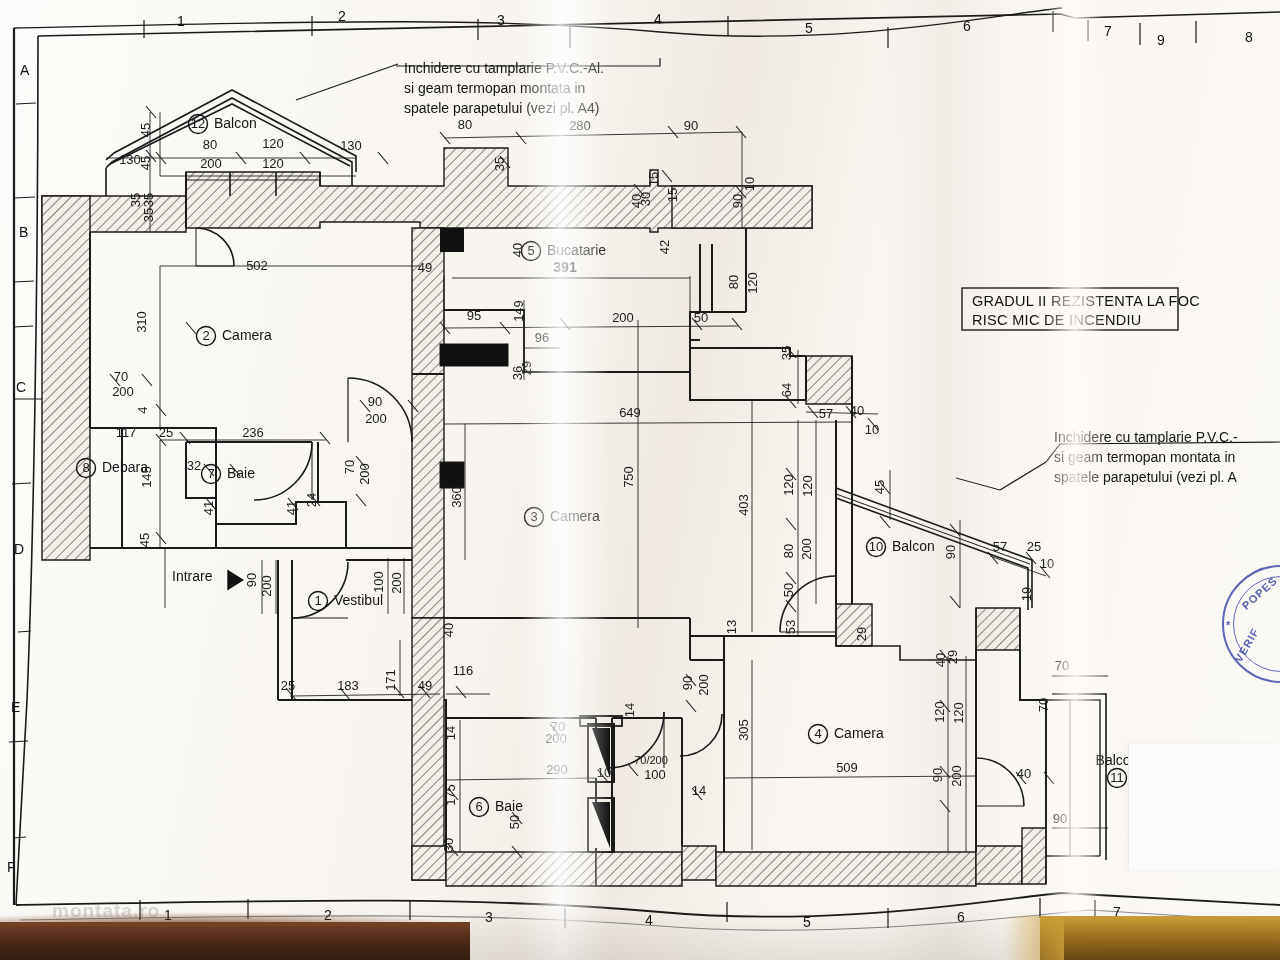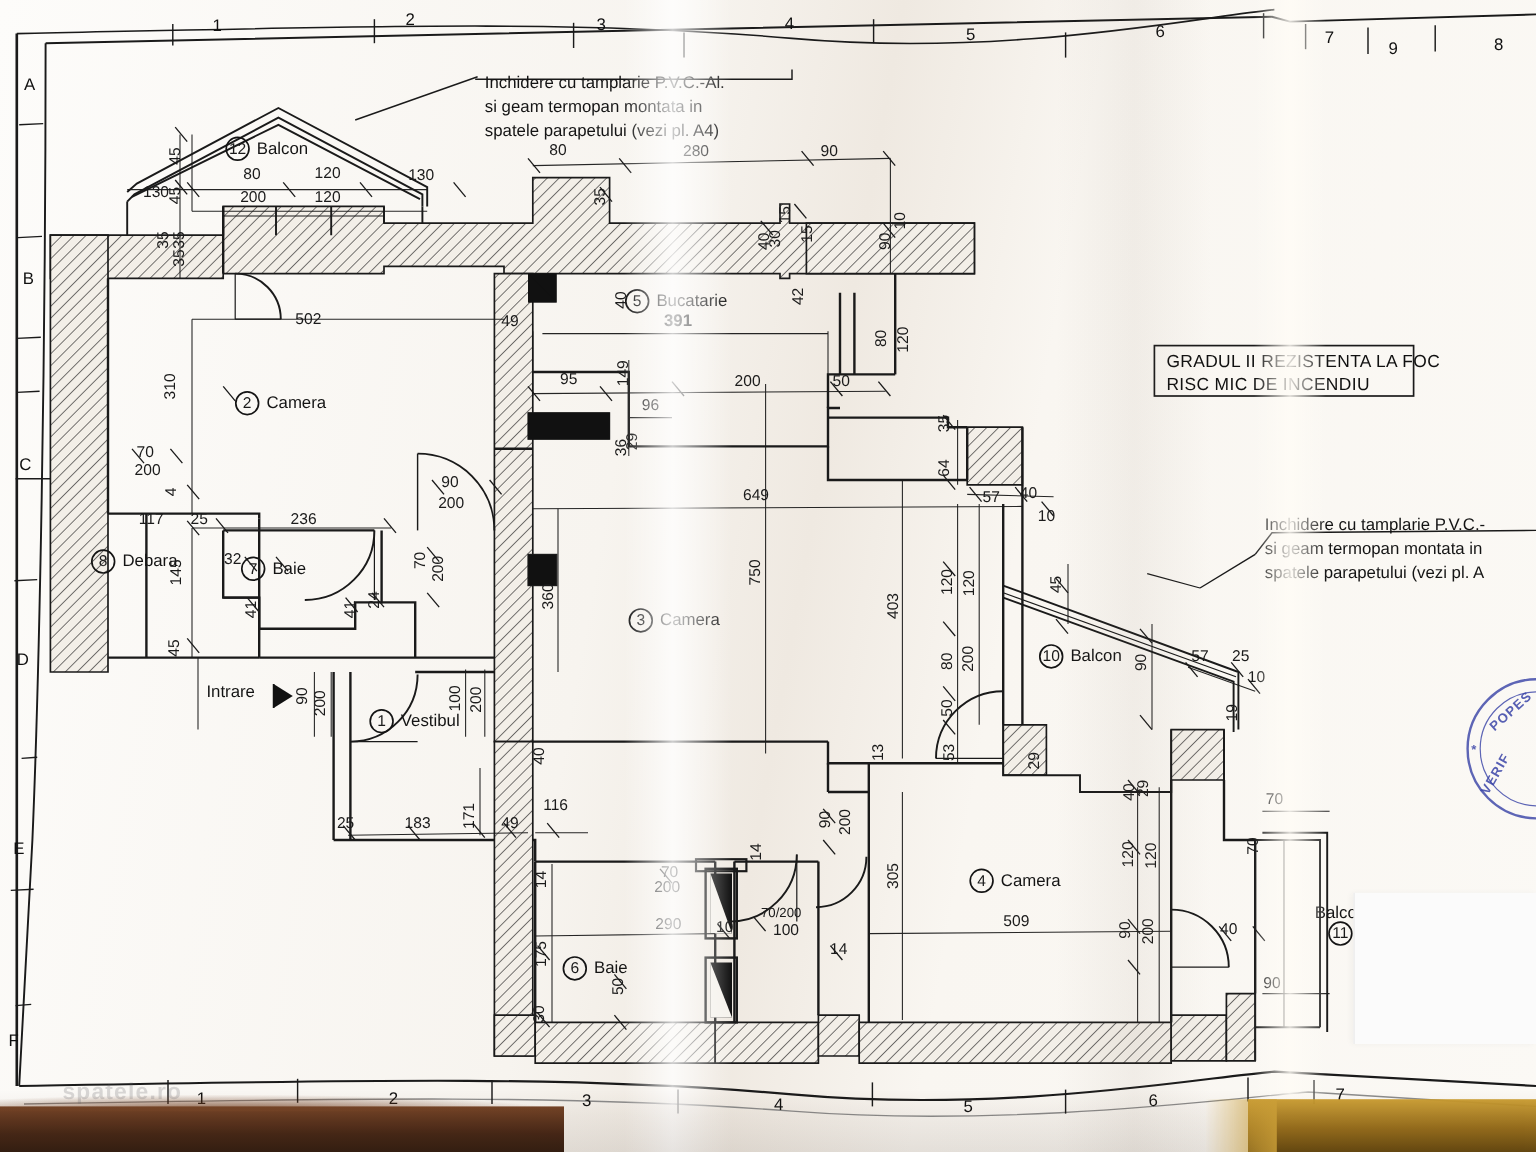--- a/index.html
+++ b/index.html
@@ -680,15 +680,15 @@
     <span class="st-a">POPES</span>
     <span class="st-dot">*</span>
     <span class="st-b">VERIF</span>
   </div>
 
   <div class="sticker"></div>
 
   <div class="woodL"></div>
   <div class="woodR"></div>
 
-  <div class="watermark">spatele.ro</div>
+  <div class="watermark">montata.ro</div>
 
 </div>
 
 </body></html>

